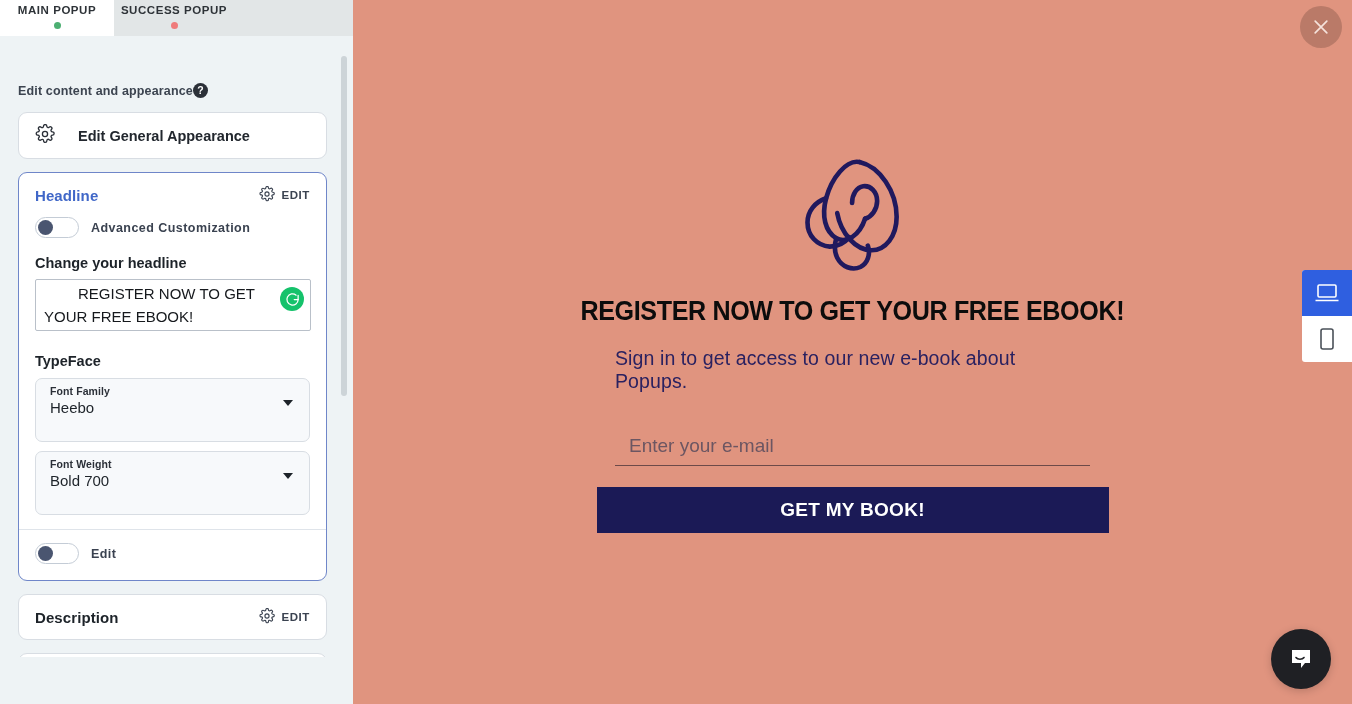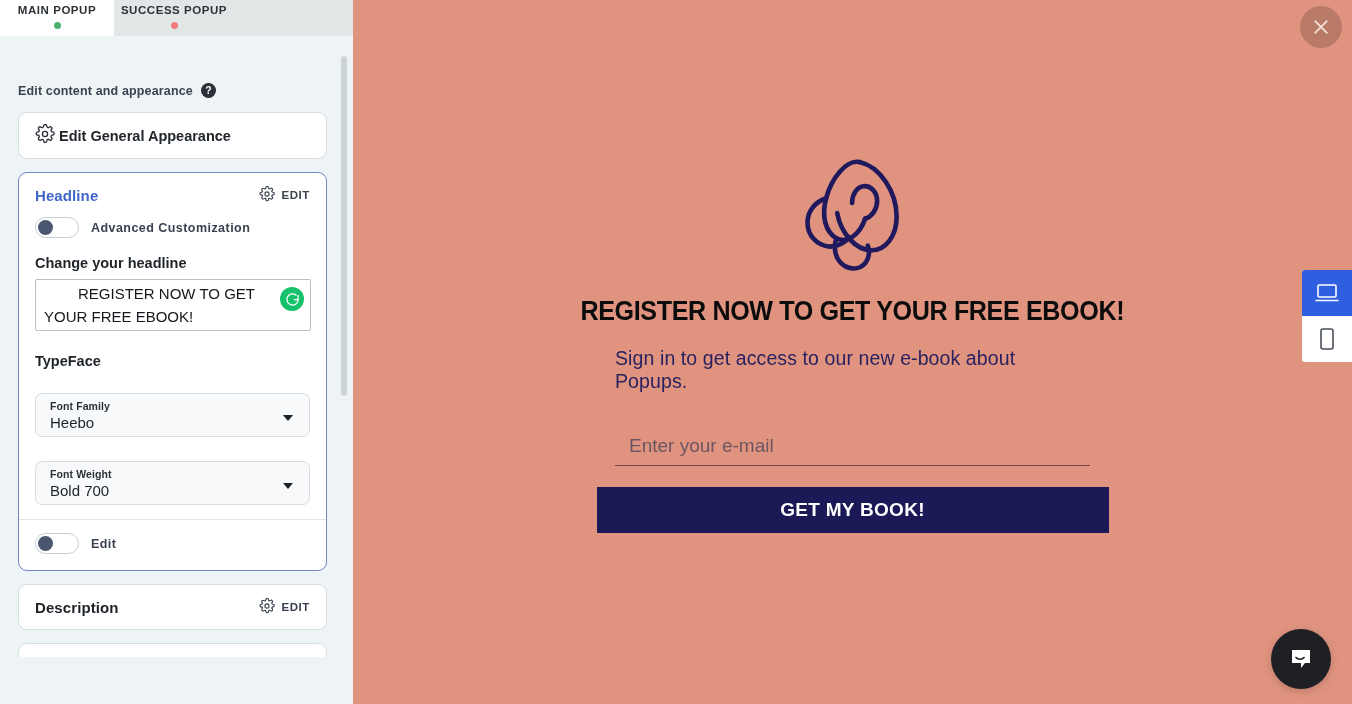--- a/index.html
+++ b/index.html
@@ -38,42 +38,42 @@
   .dot-green { background: #4caf72; }
   .dot-red   { background: #ef7b7b; }
 
   .panel-scroll {
     position: absolute; top: 53px; left: 0; width: 353px; height: 604px;
     overflow: hidden;
   }
   .panel-inner { width: 345px; padding: 0 18px; }
 
   .panel-subtitle {
-    display: flex; align-items: center; gap: 8px;
+    display: flex; align-items: center; gap: 0;
     font-size: 12.5px; font-weight: 700; color: #3c4450;
     letter-spacing: .15px;
     margin: 30px 0 14px 0;
   }
   .help-icon {
     width: 15px; height: 15px; border-radius: 50%;
     background: #2b3038; color: #fff;
     font-size: 10.5px; font-weight: 700; line-height: 15px; text-align: center;
     cursor: pointer;
   }
 
   .card {
     background: #ffffff;
     border: 1px solid #d8dde3;
     border-radius: 9px;
     margin-bottom: 13px;
   }
   .card.accent { border-color: #6f86c9; }
 
   .btn-general {
-    display: flex; align-items: center; gap: 4px;
+    display: flex; align-items: center; gap: 23px;
     height: 45px; padding: 0 16px;
     font-size: 14.5px; font-weight: 700; color: #22272e;
     cursor: pointer;
   }
 
   .sec-head {
     display: flex; align-items: center; justify-content: space-between;
     padding: 13px 16px 0 16px;
   }
   .sec-title { font-size: 15px; font-weight: 700; color: #4067c8; letter-spacing: .1px; }
@@ -118,22 +118,22 @@
   .grammarly {
     position: absolute; right: 22px; top: 16px;
     width: 24px; height: 24px; border-radius: 50%;
     background: #15c26b; cursor: pointer;
     display: flex; align-items: center; justify-content: center;
   }
 
   .sub-label { font-size: 14.5px; font-weight: 700; color: #1d2329; padding: 18px 16px 0 16px; }
 
   .select-box {
-    margin: 24px 16px 0 16px;
-    height: 44px;
+    margin: 9px 16px 0 16px;
+    height: 64px;
     border: 1px solid #d8dde3; border-radius: 7px;
     background: #f7f9fb;
     padding: 6px 12px 0 14px;
     position: relative; cursor: pointer;
   }
   .select-cap { font-size: 10.5px; font-weight: 700; color: #2b3038; letter-spacing: .1px; }
   .select-val { font-size: 15px; color: #1d2329; margin-top: 2px; }
   .caret {
     position: absolute; right: 16px; top: 21px;
     width: 0; height: 0;

